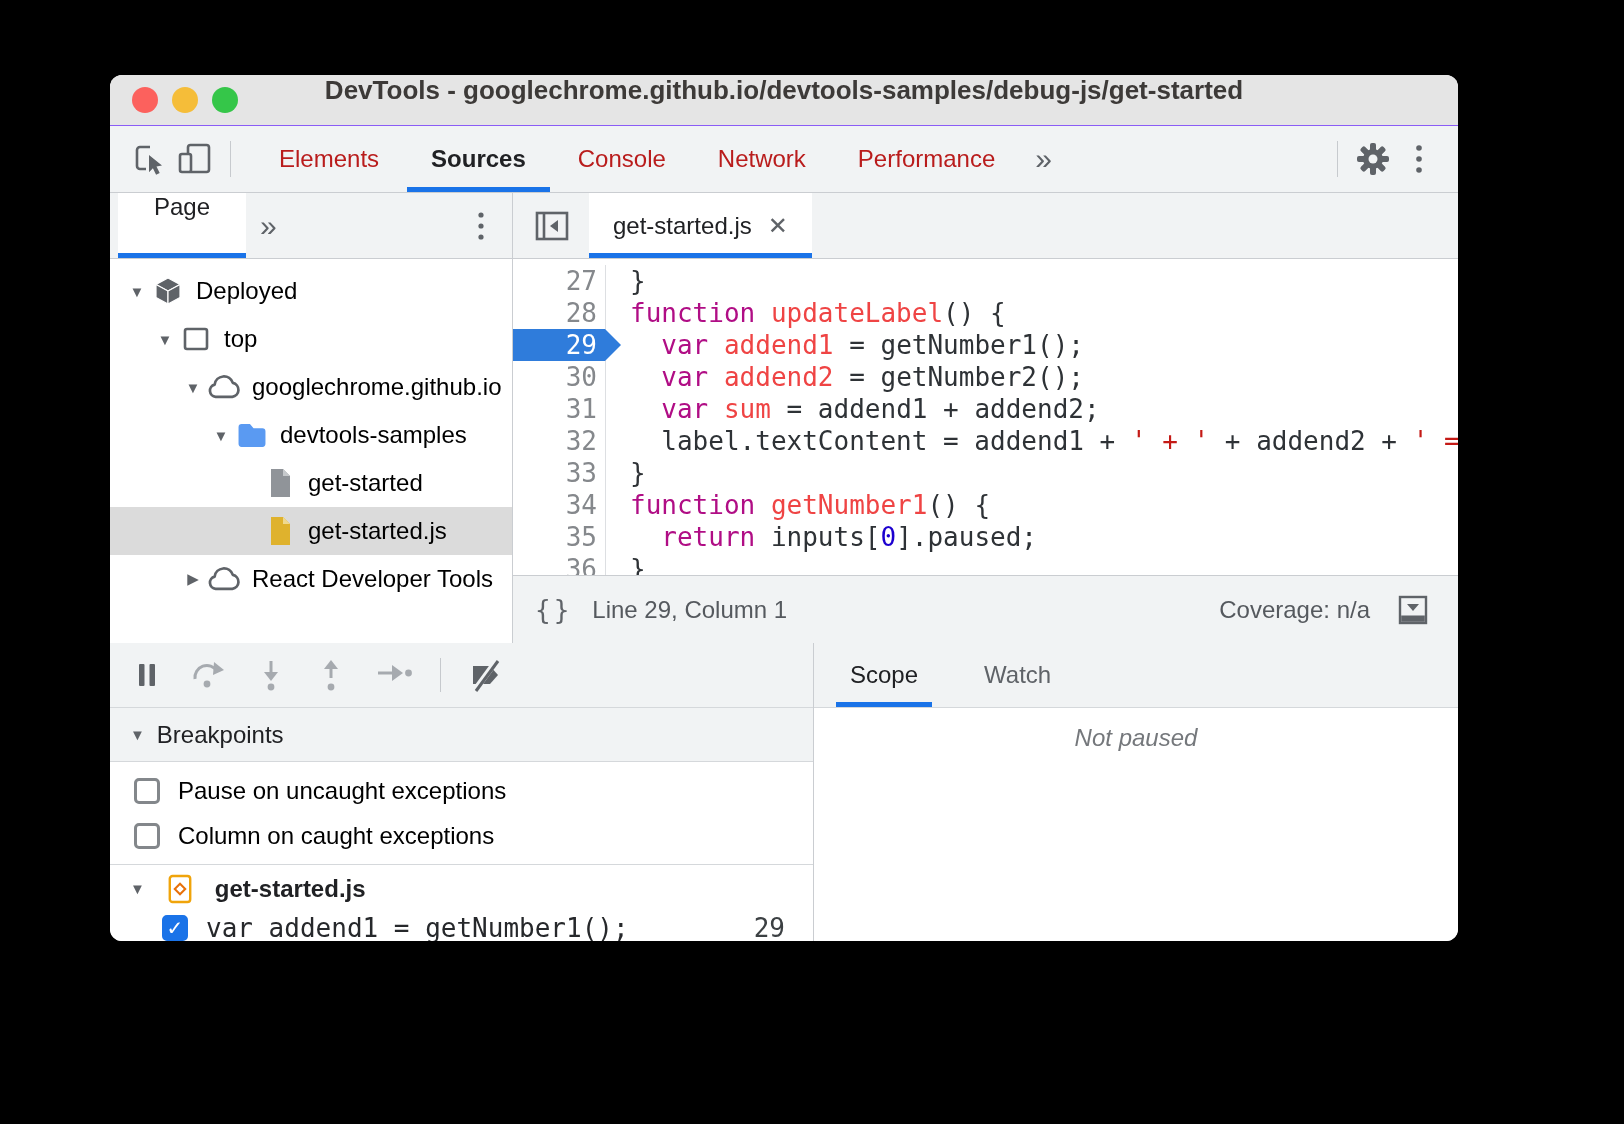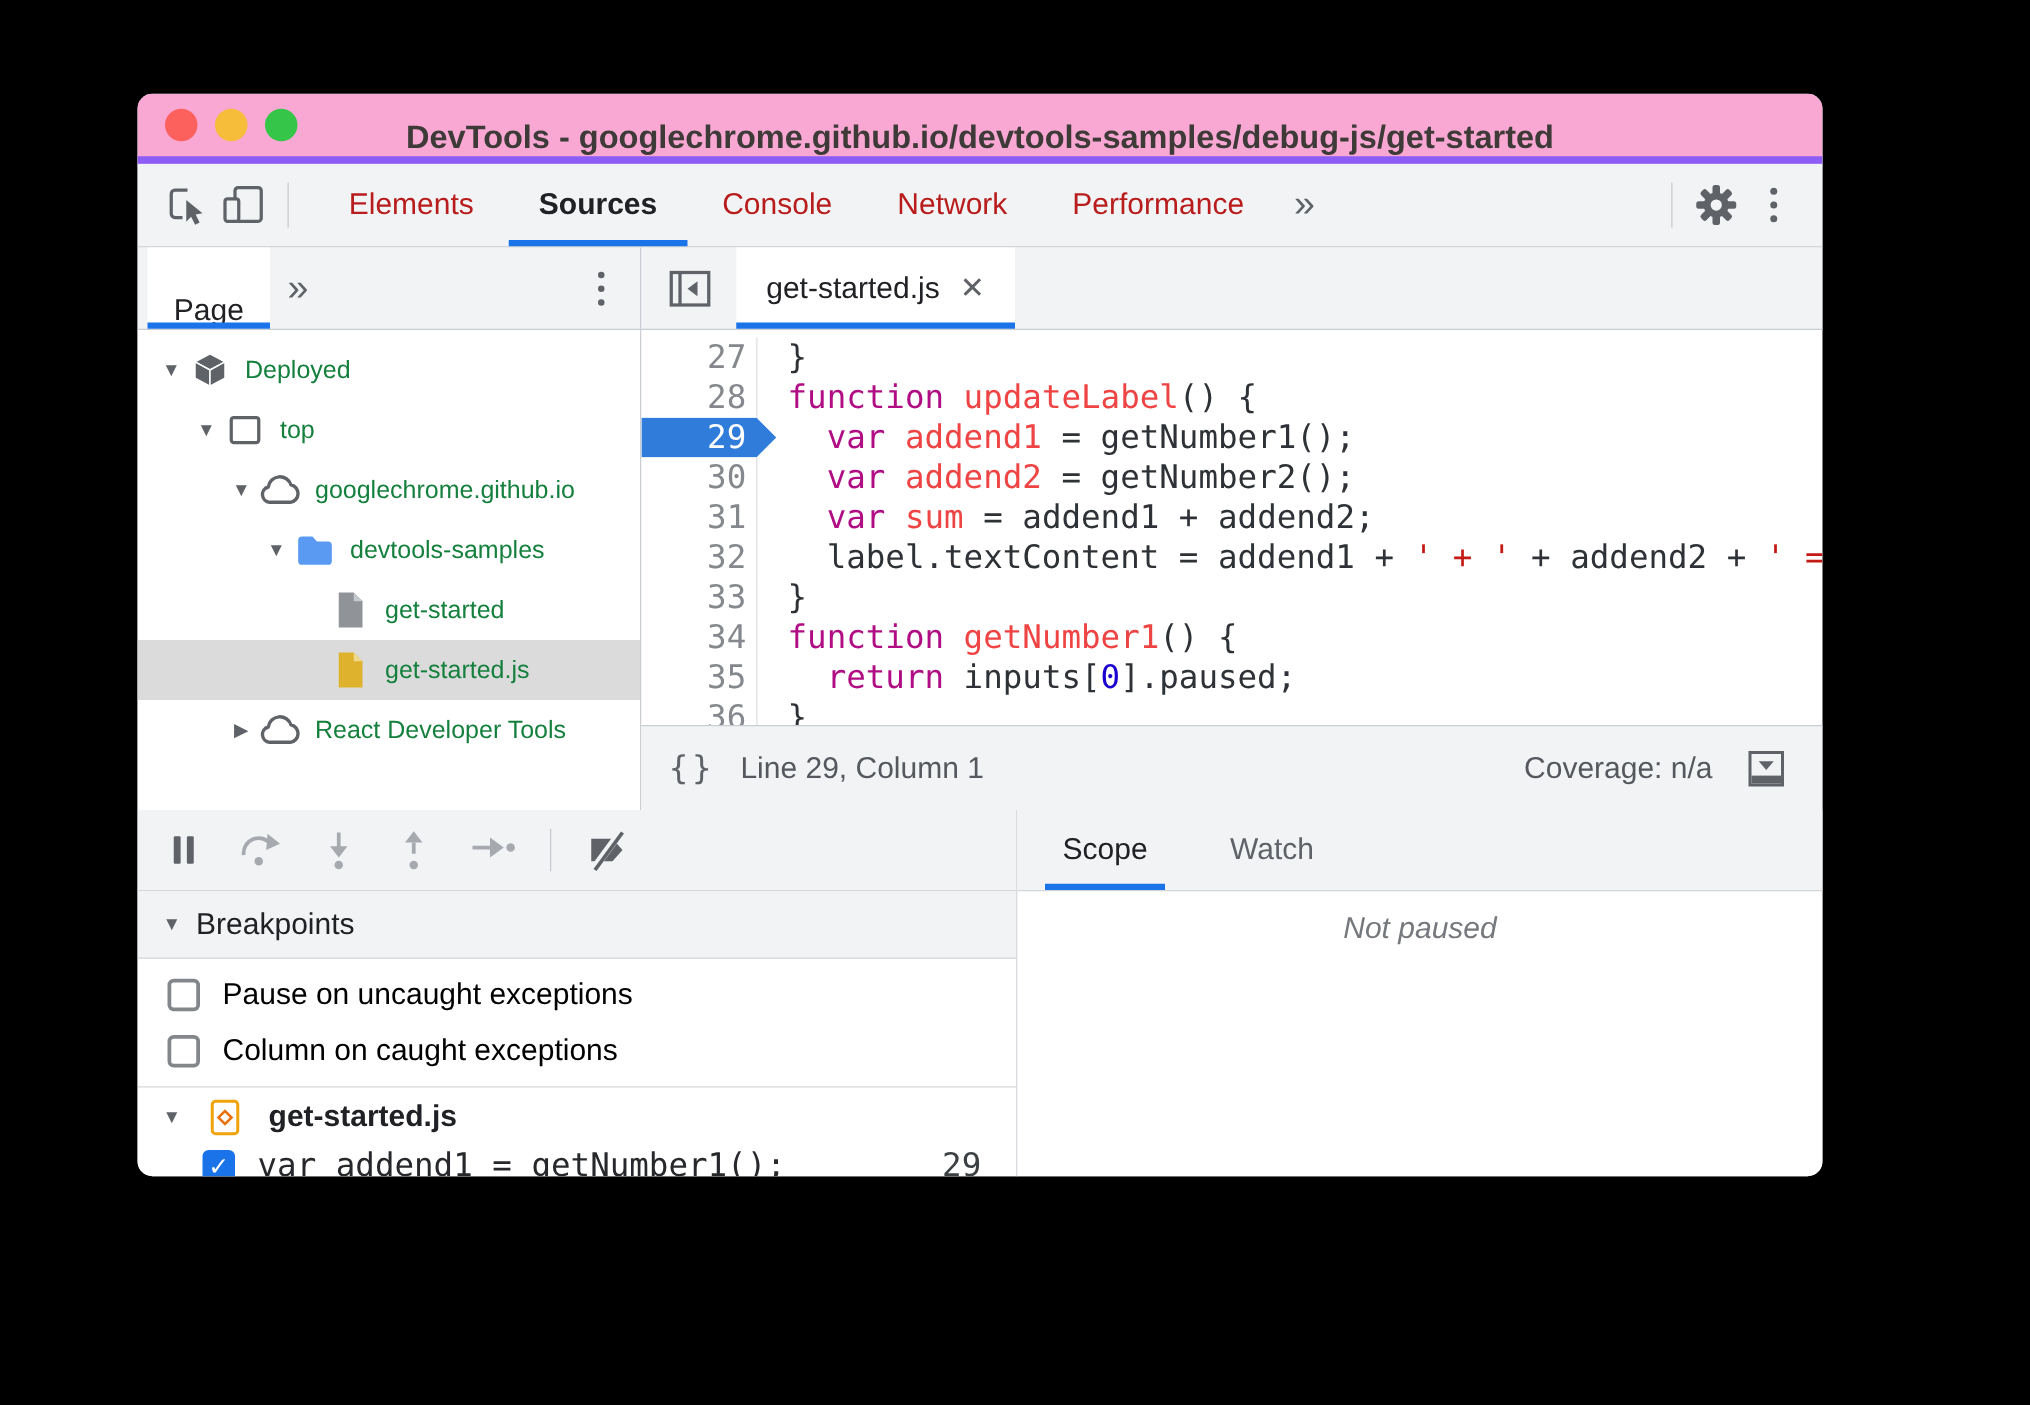--- a/index.html
+++ b/index.html
@@ -1,50 +1,50 @@
 <!DOCTYPE html>
 <html><head>
 <meta charset="utf-8">
 <style>
   html,body{margin:0;padding:0}
   body{width:1624px;height:1124px;background:#000;font-family:"Liberation Sans","DejaVu Sans",sans-serif;position:relative;overflow:hidden}
   .win{position:absolute;left:110px;top:75px;width:1348px;height:866px;background:#fff;border-radius:12px;overflow:hidden;box-shadow:0 30px 90px 25px rgba(0,0,0,.55)}
   
-  .titlebar{height:50px;background:#f9a8d4;border-bottom:6px solid #8b5cf6;display:flex;align-items:flex-end;position:relative}
+  .titlebar{height:50px;background:#e5e5e5;border-bottom:1px solid #8b5cf6;display:flex;align-items:flex-start;position:relative}
   .lights{position:absolute;left:22px;top:0;height:100%;display:flex;align-items:center;gap:14px}
   .light{width:26px;height:26px;border-radius:50%}
   .light.r{background:#FC615D}.light.y{background:#F5BD39}.light.g{background:#35C649}
   .title{flex:1;text-align:center;font-size:26px;font-weight:bold;color:#3D3A38;white-space:nowrap}
   
   .toolbar{height:66px;background:#F1F3F4;border-bottom:1px solid #CACDD1;display:flex;align-items:center;padding:0 16px}
   .tbi{width:46px;height:46px;display:flex;align-items:center;justify-content:center;flex:none}
   .vsep{width:1px;height:36px;background:#C7CACE;margin:0 12px;flex:none}
   .tabs{display:flex;height:100%;margin-left:10px}
   .mtab{font-size:24px;color:#b91c1c;padding:0 26px;height:100%;display:flex;align-items:center;position:relative;white-space:nowrap}
   .mtab.active{color:#202124;font-weight:bold}
   .mtab.active::after{content:"";position:absolute;left:2px;right:2px;bottom:0;height:5px;background:#1A73E8}
   .more{font-size:30px;color:#5F6368;padding:0 14px}
   .spacer{flex:1}
   
   .strip{height:65px;display:flex;background:#F1F3F4;border-bottom:1px solid #CACDD1}
   .sidebar-head{width:402px;flex:none;border-right:1px solid #CACDD1;display:flex;align-items:center}
-  .ptab{height:100%;margin-left:8px;padding:0 21px;background:#fff;display:flex;align-items:flex-end;font-size:24px;color:#202124;position:relative}
+  .ptab{height:100%;margin-left:8px;padding:0 36px;background:#fff;display:flex;align-items:flex-start;font-size:24px;color:#202124;position:relative}
   .ptab::after{content:"";position:absolute;left:0;right:0;bottom:0;height:5px;background:#1A73E8}
   .editor-head{flex:1;display:flex;align-items:center;padding-left:16px;min-width:0}
   .ftab{height:100%;margin-left:14px;padding:0 24px;background:#fff;display:flex;align-items:center;gap:16px;font-size:24px;color:#202124;position:relative;white-space:nowrap}
   .ftab::after{content:"";position:absolute;left:0;right:0;bottom:0;height:5px;background:#1A73E8}
   .ftab .close{color:#5F6368;font-size:24px}
   
   .content{display:flex;height:384px}
   .sidebar{width:402px;flex:none;border-right:1px solid #CACDD1;background:#fff;overflow:hidden;padding-top:8px}
   .trow{height:48px;display:flex;align-items:center;white-space:nowrap}
   .trow.selected{background:#DBDBDB}
   .tarrow{width:26px;flex:none;font-size:15px;color:#5F6368;text-align:center}
   .ticon{width:36px;flex:none;display:flex;align-items:center;justify-content:center;margin-right:10px}
-  .tlabel{font-size:20px;color:#15803d}
+  .tlabel{font-size:24px;color:#000000}
   .editor{flex:1;display:flex;flex-direction:column;min-width:0}
   .code{flex:1;overflow:hidden;padding-top:6px;font-family:"DejaVu Sans Mono","Liberation Mono",monospace;font-size:26px;line-height:32px}
   .cl{display:flex;height:32px}
   .gut{width:92px;flex:none;position:relative;color:#85888C;border-right:1px solid #DDDFE2}
   .gut .num{display:block;text-align:right;padding-right:8px;position:relative;z-index:1}
   .cl.cur .gut{color:#fff}
   .marker{position:absolute;top:0;bottom:0;left:0;right:-16px;background:#2F7CDB;clip-path:polygon(0 0,calc(100% - 16px) 0,100% 50%,calc(100% - 16px) 100%,0 100%)}
   .ct{padding-left:24px;white-space:pre;color:#2E3236}
   .tok-k{color:#B00D85}.tok-d{color:#ef4444}.tok-s{color:#C41A16}.tok-num{color:#1C00CF}
   .statusbar{height:67px;flex:none;background:#F1F3F4;border-top:1px solid #CACDD1;display:flex;align-items:center;padding:0 22px;gap:20px;font-size:24px;color:#55595E}

